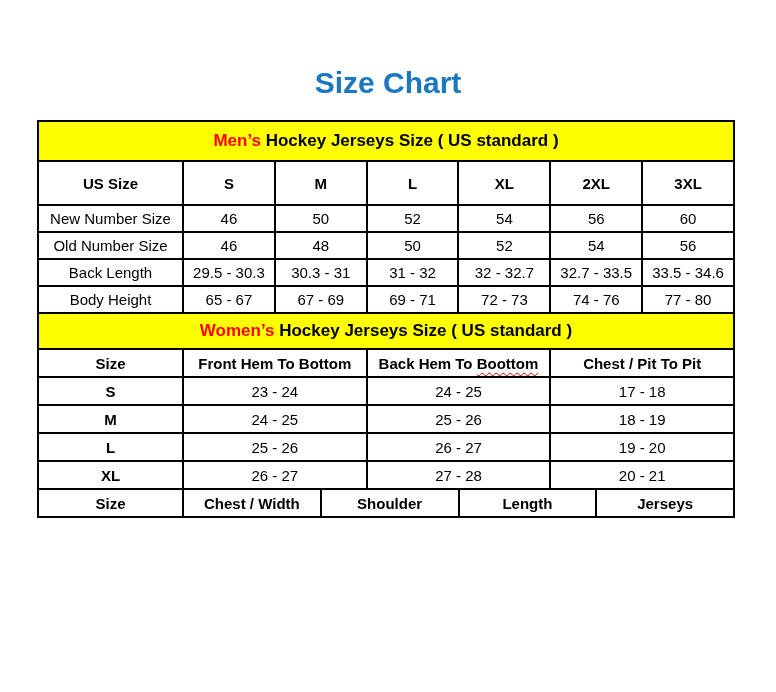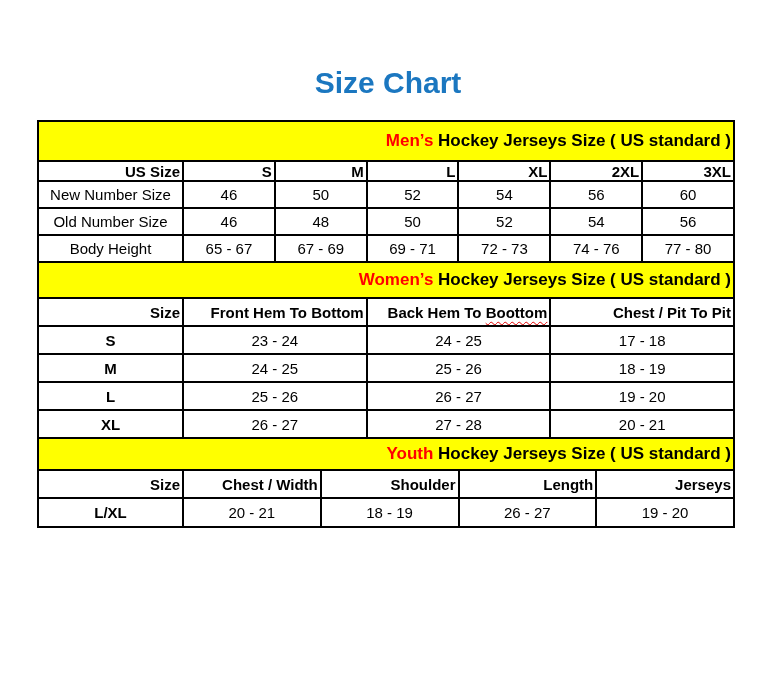--- a/index.html
+++ b/index.html
@@ -48,26 +48,26 @@
     font-size: 15px;
     overflow: hidden;
     white-space: nowrap;
   }
   .section-bar {
     background: #FFFF00;
     font-size: 17px;
     font-weight: bold;
   }
   .accent { color: #FF0000; }
-  th { font-weight: bold; text-align: right; }
+  th { font-weight: bold; }
   td { font-weight: normal; }
   td.row-label-bold { font-weight: bold; }
   
   .mens  tr.bar-row    { height: 40px; }
-  .mens  tr.header-row { height: 20px; }
+  .mens  tr.header-row { height: 44px; }
   .mens  tr.data-row   { height: 27px; }
   .womens tr.bar-row    { height: 36px; }
   .womens tr.header-row { height: 28px; }
   .womens tr.data-row   { height: 28px; }
   .youth tr.bar-row    { height: 32px; }
   .youth tr.header-row { height: 28px; }
   .youth tr.data-row   { height: 29px; }
   .squiggle {
     text-decoration: underline;
     text-decoration-style: wavy;
@@ -121,20 +121,29 @@
       <tr class="data-row">
         <td>Old Number Size</td>
         <td>46</td>
         <td>48</td>
         <td>50</td>
         <td>52</td>
         <td>54</td>
         <td>56</td>
       </tr>
       <tr class="data-row">
+        <td>Back Length</td>
+        <td>29.5 - 30.3</td>
+        <td>30.3 - 31</td>
+        <td>31 - 32</td>
+        <td>32 - 32.7</td>
+        <td>32.7 - 33.5</td>
+        <td>33.5 - 34.6</td>
+      </tr>
+      <tr class="data-row">
         <td>Body Height</td>
         <td>65 - 67</td>
         <td>67 - 69</td>
         <td>69 - 71</td>
         <td>72 - 73</td>
         <td>74 - 76</td>
         <td>77 - 80</td>
       </tr>
     </tbody>
       </table>
@@ -185,34 +194,24 @@
 
     <table class="youth">
       <colgroup>
         <col class="label-col">
           <col>
           <col>
           <col>
           <col>
       </colgroup>
       <tbody>
-          <tr class="bar-row">
-        <th colspan="5" class="section-bar"><span class="accent">Youth</span><span> Hockey Jerseys Size ( US standard )</span></th>
-      </tr>
       <tr class="header-row">
         <th>Size</th>
         <th>Chest / Width</th>
         <th>Shoulder</th>
         <th>Length</th>
         <th>Jerseys</th>
       </tr>
-      <tr class="data-row">
-        <td class="row-label-bold">L/XL</td>
-        <td>20 - 21</td>
-        <td>18 - 19</td>
-        <td>26 - 27</td>
-        <td>19 - 20</td>
-      </tr>
     </tbody>
       </table>
 
   </div>
 </div>
 
 </body></html>

